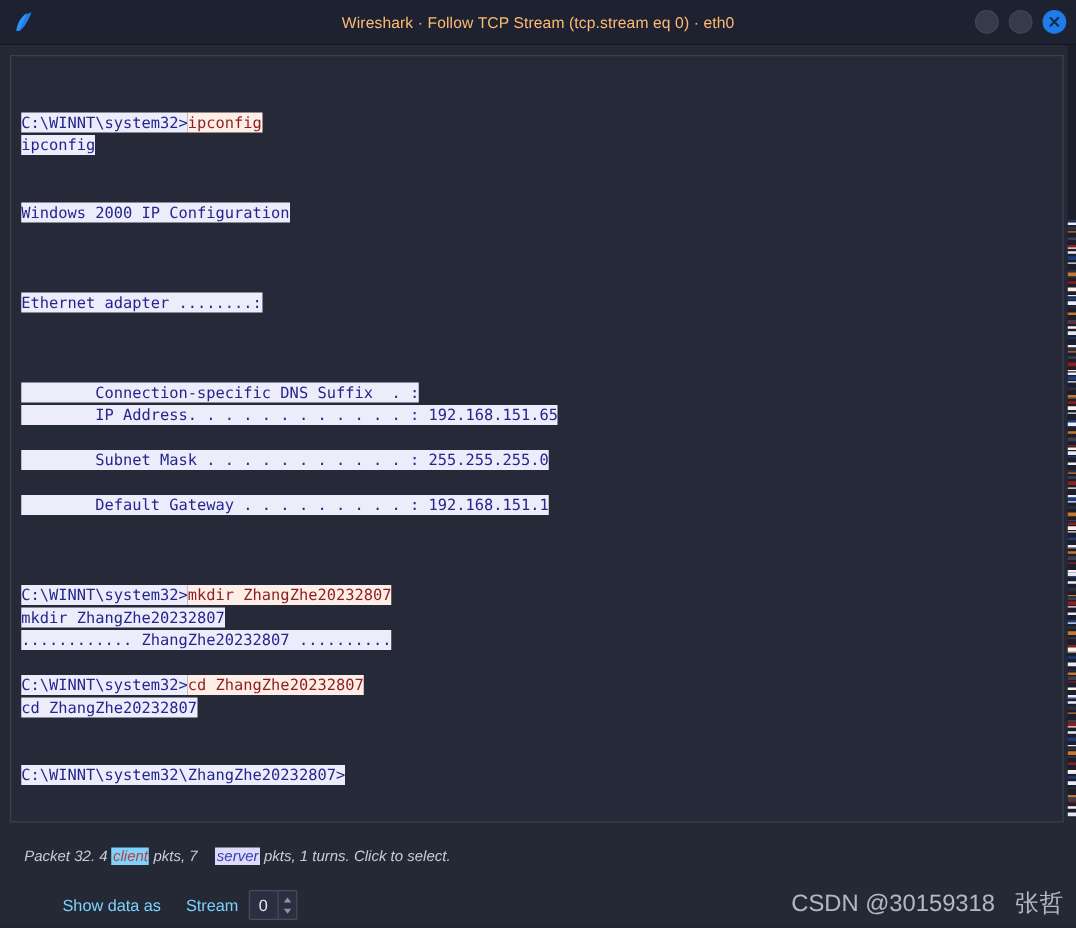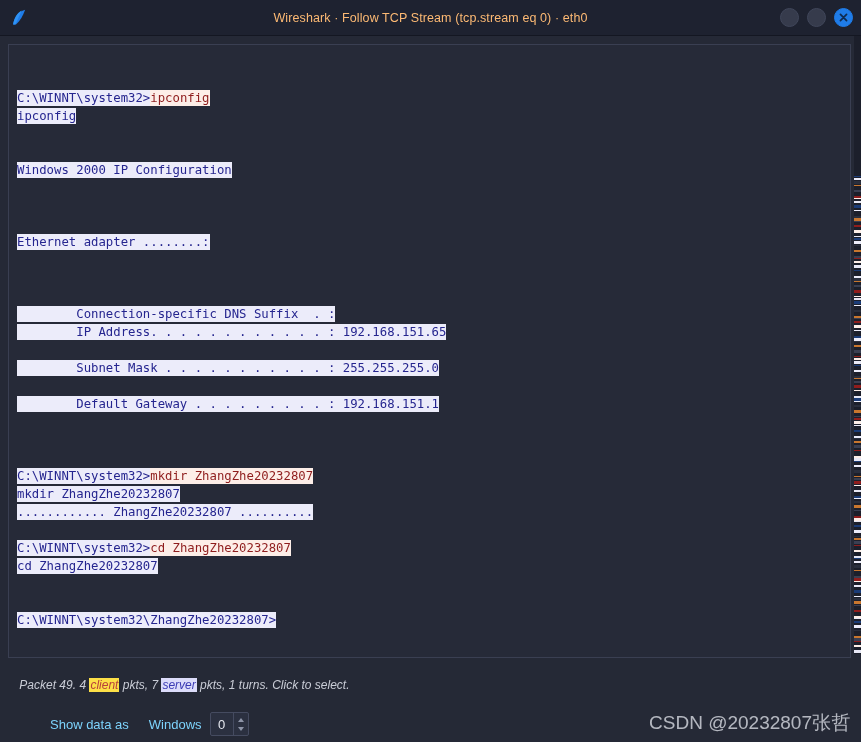--- a/index.html
+++ b/index.html
@@ -139,28 +139,29 @@
   .statusline {
     flex: 0 0 auto;
     padding: 6px 8px 4px 6px;
     font-size: 12px;
     font-style: italic;
     color: #c9ccd6;
     white-space: pre;
   }
   .statusline .hl-client {
     color: #b8413b;
-    background: #fde047;
+    background: #7dd3fc;
     font-style: italic;
     padding: 0 1px;
   }
   .statusline .hl-server {
     color: #3a3ab4;
     background: #dcdcfa;
     padding: 0 1px;
+    margin-left: 11px;
   }
 
   
   .controls {
     flex: 0 0 auto;
     display: flex;
     align-items: center;
     padding: 2px 8px 6px 8px;
     gap: 0;
   }
@@ -281,21 +282,21 @@
     position: absolute;
     right: 10px;
     bottom: 6px;
     font-size: 19px;
     color: rgba(236,238,245,0.72);
     font-family: "Liberation Sans", sans-serif;
     white-space: nowrap;
     pointer-events: none;
     z-index: 40;
   }
-  .watermark .cjk { letter-spacing: 0.5px; }
+  .watermark .cjk { letter-spacing: 0.5px; margin-left: 16px; }
 </style>
 </head>
 <body>
 
 <div id="app">
 
   <div class="titlebar">
     <div class="titlebar-logo">
       <svg class="shark-fin" viewBox="0 0 24 24" aria-hidden="true">
         <path d="M3 22 C4 13 9 4 20 1 C17 9 13 17 7 22 Z" fill="#1f7ce8"></path>
@@ -435,45 +436,45 @@
       <i style="top: 589px; height: 3px; background: rgb(236, 236, 250);"></i>
       <i style="top: 594px; height: 1px; background: rgb(42, 47, 62);"></i>
       <i style="top: 600px; height: 2px; background: rgb(200, 118, 46);"></i>
       <i style="top: 602px; height: 3px; background: rgb(58, 63, 82);"></i>
       <i style="top: 605px; height: 1px; background: rgb(143, 29, 29);"></i>
       <i style="top: 609px; height: 2px; background: rgb(253, 238, 232);"></i>
       <i style="top: 614px; height: 3px; background: rgb(232, 232, 246);"></i>
     </div>
 
   <div class="statusline">
-    <span>Packet 49. 4 </span><span class="hl-client">client</span><span> pkts, 7 </span><span class="hl-server">server</span><span> pkts, 1 turns. Click to select.</span>
+    <span>Packet 32. 4 </span><span class="hl-client">client</span><span> pkts, 7 </span><span class="hl-server">server</span><span> pkts, 1 turns. Click to select.</span>
   </div>
 
   <div class="controls">
 
     <div class="spacer-lg"></div>
 
     <div class="ctl-label">Show data as</div>
 
     <div class="gap10"></div>
 
 
     <div class="gap10"></div>
 
-    <div class="ctl-label">Windows</div>
+    <div class="ctl-label">Stream</div>
 
     <div class="gap8"></div>
 
     <div class="spin">
       <div class="val">0</div>
       <div class="arrows">
         <span class="up"></span>
         <span class="down"></span>
       </div>
     </div>
   </div>
 
 
   <div class="watermark">
-    <span>CSDN @20232807</span><span class="cjk">张哲</span>
+    <span>CSDN @30159318</span><span class="cjk">张哲</span>
   </div>
 
 </div>
 
 </body></html>

